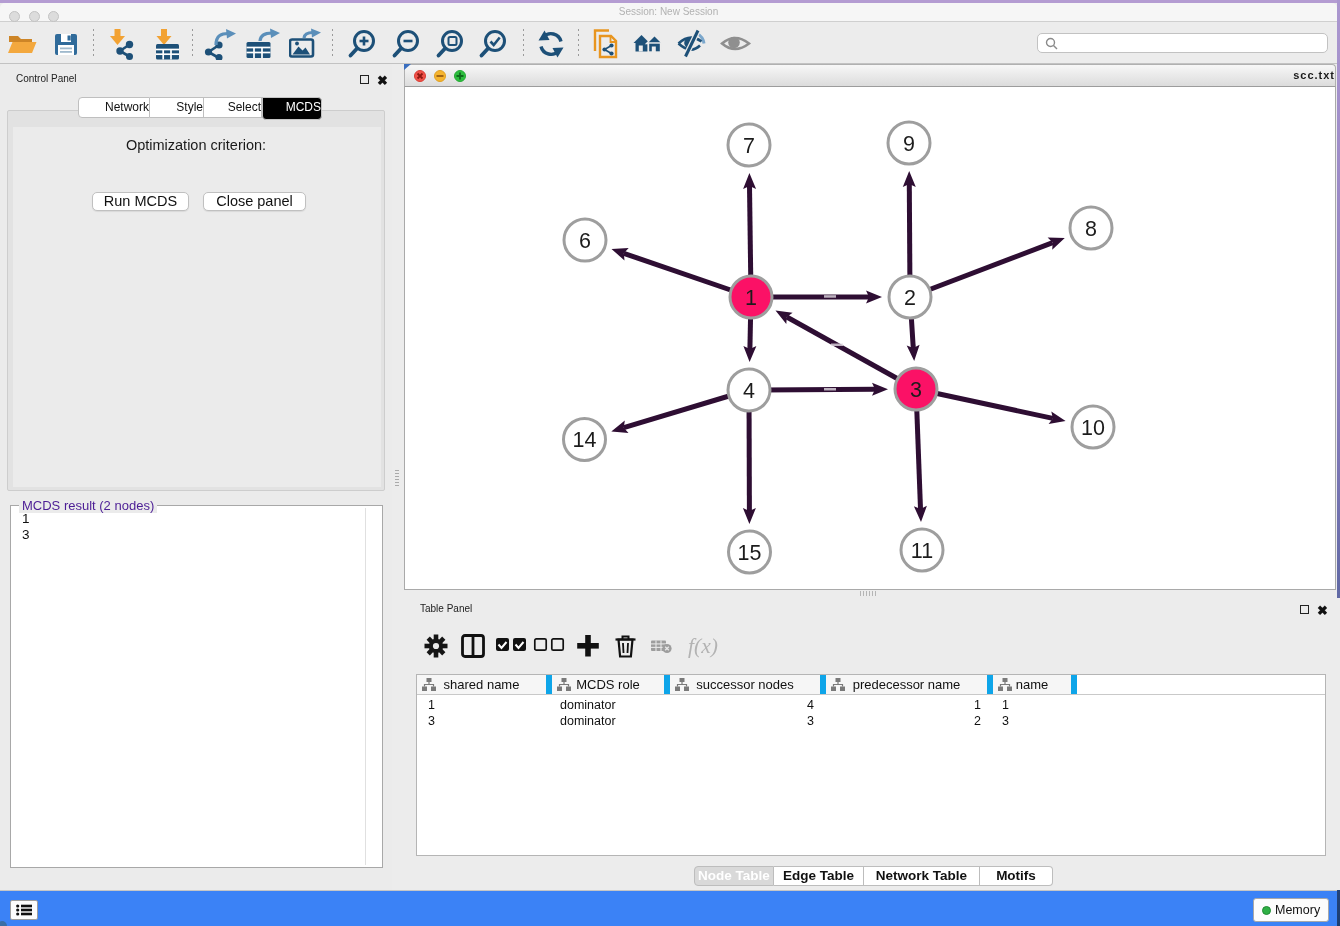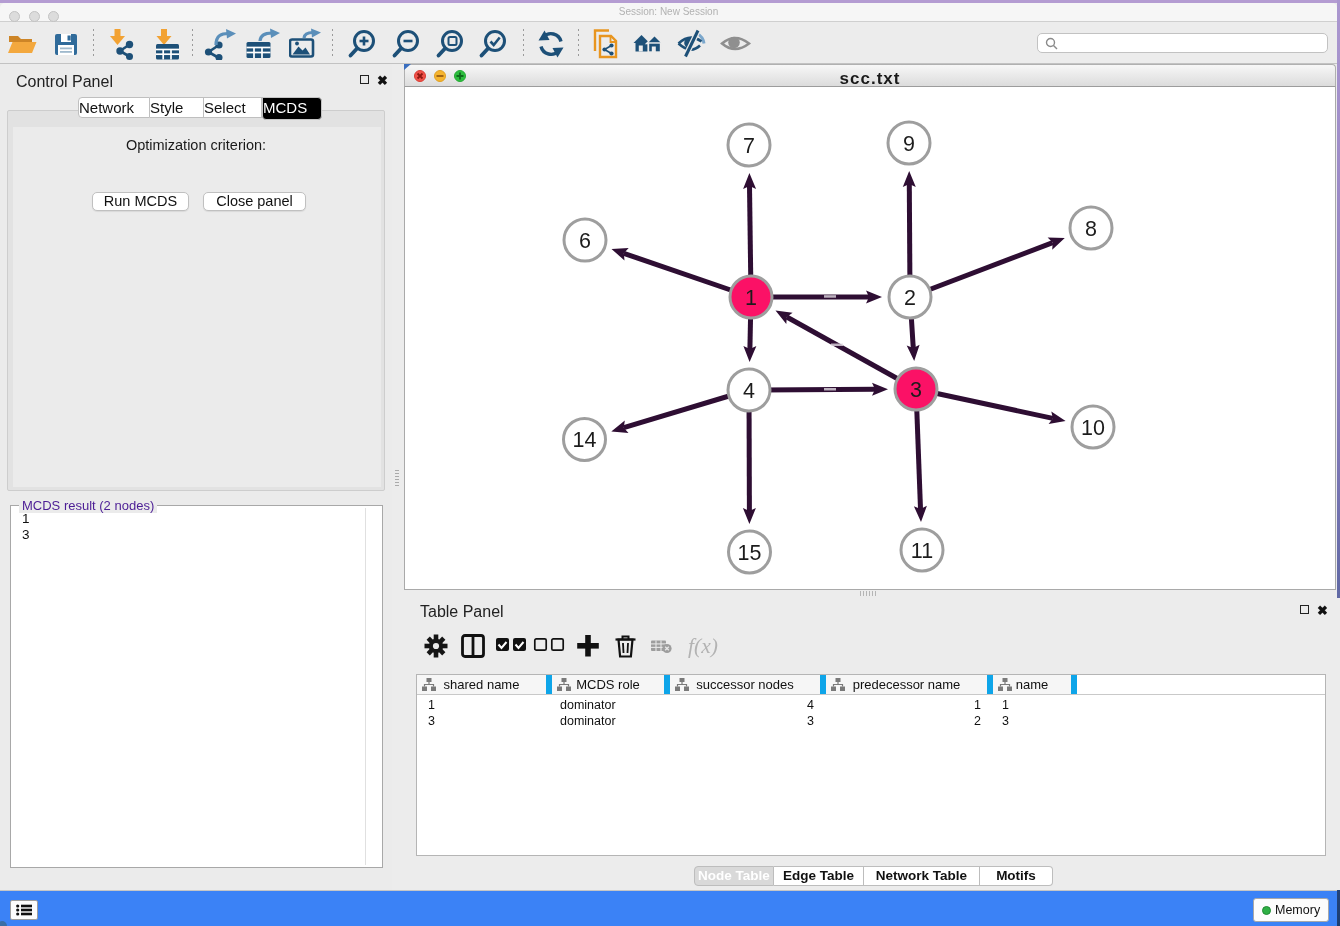--- a/index.html
+++ b/index.html
@@ -7,24 +7,24 @@
 .purpletop{left:0;top:0;width:1340px;height:3px;background:#b49cd2}
 .purpleright{left:1337px;top:0;width:3px;height:926px;background:linear-gradient(#ab97cf,#8d7fc0 40%,#445b93 80%,#1c3d72)}
 .titlebar{left:0;top:3px;width:1337px;height:19px;background:#f6f6f6;border-bottom:1px solid #cfcfcf;border-radius:5px 5px 0 0}
 .tl{position:absolute;top:8px;width:11px;height:11px;border-radius:50%;background:#dcdcdc;border:1px solid #c3c3c3}
 .sess{position:absolute;top:3px;left:0;width:100%;text-align:center;font-size:10px;color:#b2b2b2}
 .toolbar{left:0;top:23px;width:1337px;height:41px;background:#ececec;border-bottom:1px solid #c2c2c2}
 .tsep{position:absolute;top:6px;width:1px;height:30px;background-image:linear-gradient(#9a9a9a 40%,transparent 40%);background-size:1px 5px}
 .ticon{position:absolute;top:5px}
 .search{position:absolute;left:1037px;top:10px;width:291px;height:20px;background:#fff;border:1px solid #c2c2c2;border-radius:5px}
 .lpanel{left:0;top:64px;width:392px;height:826px;background:#ebebeb}
-.phead{font-size:16px;color:#222}
+.phead{font-size:10px;color:#222}
 .floaticon{position:absolute;width:9px;height:9px;border:1.6px solid #222}
 .xicon{position:absolute;font-size:13px;font-weight:bold;color:#111;line-height:1}
-.tabseg{position:absolute;z-index:3;border:1px solid #bfbfbf;background:#fff;font-size:15px;color:#111;text-align:left;line-height:19px;height:21px}
+.tabseg{position:absolute;z-index:3;border:1px solid #bfbfbf;background:#fff;font-size:12px;color:#111;text-align:right;line-height:19px;height:21px}
 .tabsel{background:#000000;color:#fff;border-color:#c4c4c4}
 .cpouter{position:absolute;left:7px;top:46px;width:378px;height:381px;background:#e2e2e2;border:1px solid #cdcdcd;border-radius:2px}
 .cpinner{position:absolute;left:5px;top:16px;width:368px;height:360px;background:#ebebeb}
 .btn{position:absolute;background:#fff;border:1px solid #c0c0c0;border-radius:5px;font-size:14.5px;color:#111;text-align:center;box-shadow:0 1px 1px rgba(0,0,0,0.08)}
 .fieldset{position:absolute;left:10px;top:441px;width:373px;height:363px;border:1px solid #a8a8a8;background:#fff}
 .legend{position:absolute;left:8px;top:-8px;background:#ebebeb;padding:0 3px;font-size:13px;color:#4c1d95}
 .statusbar{left:0;top:890px;width:1337px;height:36px;background:#3b82f6;border-top:1px solid #c6c6c6}
 .scwin{left:404px;top:64px;width:932px;height:526px}
 .sctitle{position:absolute;left:0;top:0;width:932px;height:23px;background:linear-gradient(#f7f7f7,#dcdcdc);border:1px solid #b0b0b0;border-bottom:1px solid #9c9c9c;border-radius:4px 4px 0 0}
 .light{position:absolute;top:5px;width:12px;height:12px;border-radius:50%}
@@ -243,21 +243,21 @@
   <div class="light" style="left:29px;background:#f6b42e;border:1px solid #dfa023">
         <svg width="10" height="10" style="position:absolute;left:0px;top:0px">
           <path d="M1.5 5h7" stroke="#985d12" stroke-width="1.8"></path>
         </svg>
       </div>
   <div class="light" style="left:48.5px;background:#2dbe3e;border:1px solid #24a935">
         <svg width="10" height="10" style="position:absolute;left:0px;top:0px">
           <path d="M5 1.5v7M1.5 5h7" stroke="#0e6b1c" stroke-width="1.8"></path>
         </svg>
       </div>
-  <div style="position:absolute;left:0;top:4px;width:100%;text-align:center;font-size:17px;font-weight:600;color:#1a1a1a;letter-spacing:1px">scc.txt</div>
+  <div style="position:absolute;left:0;top:4px;width:100%;text-align:right;font-size:11px;font-weight:600;color:#1a1a1a;letter-spacing:1px">scc.txt</div>
  </div>
  <div class="canvas"></div>
 </div>
 <svg id="graph" width="930" height="502" viewBox="405 87 930 502" style="position:absolute;left:405px;top:87px">
     <line x1="751.0" y1="297.0" x2="749.5" y2="186.0" stroke="#2e0e33" stroke-width="5"></line>
     <polygon points="749.4,173.0 756.1,188.9 749.5,186.0 743.1,189.1" fill="#2e0e33"></polygon>
     <line x1="751.0" y1="297.0" x2="623.8" y2="253.3" stroke="#2e0e33" stroke-width="5"></line>
     <polygon points="611.5,249.1 628.7,248.1 623.8,253.3 624.5,260.4" fill="#2e0e33"></polygon>
     <line x1="751.0" y1="297.0" x2="869.0" y2="297.0" stroke="#2e0e33" stroke-width="5"></line>
     <polygon points="882.0,297.0 866.0,303.5 869.0,297.0 866.0,290.5" fill="#2e0e33"></polygon>

